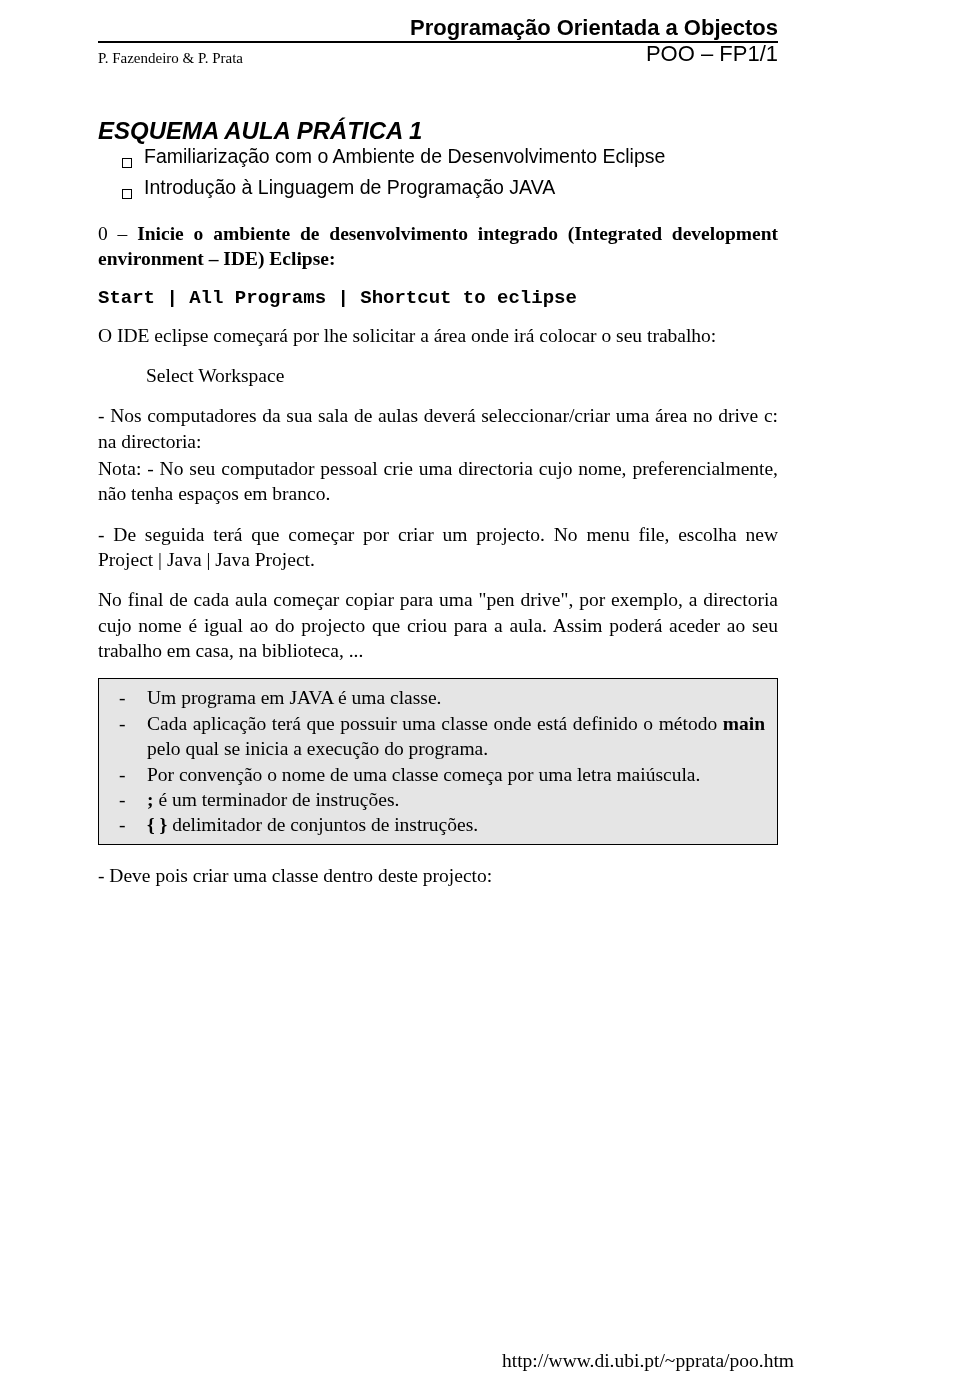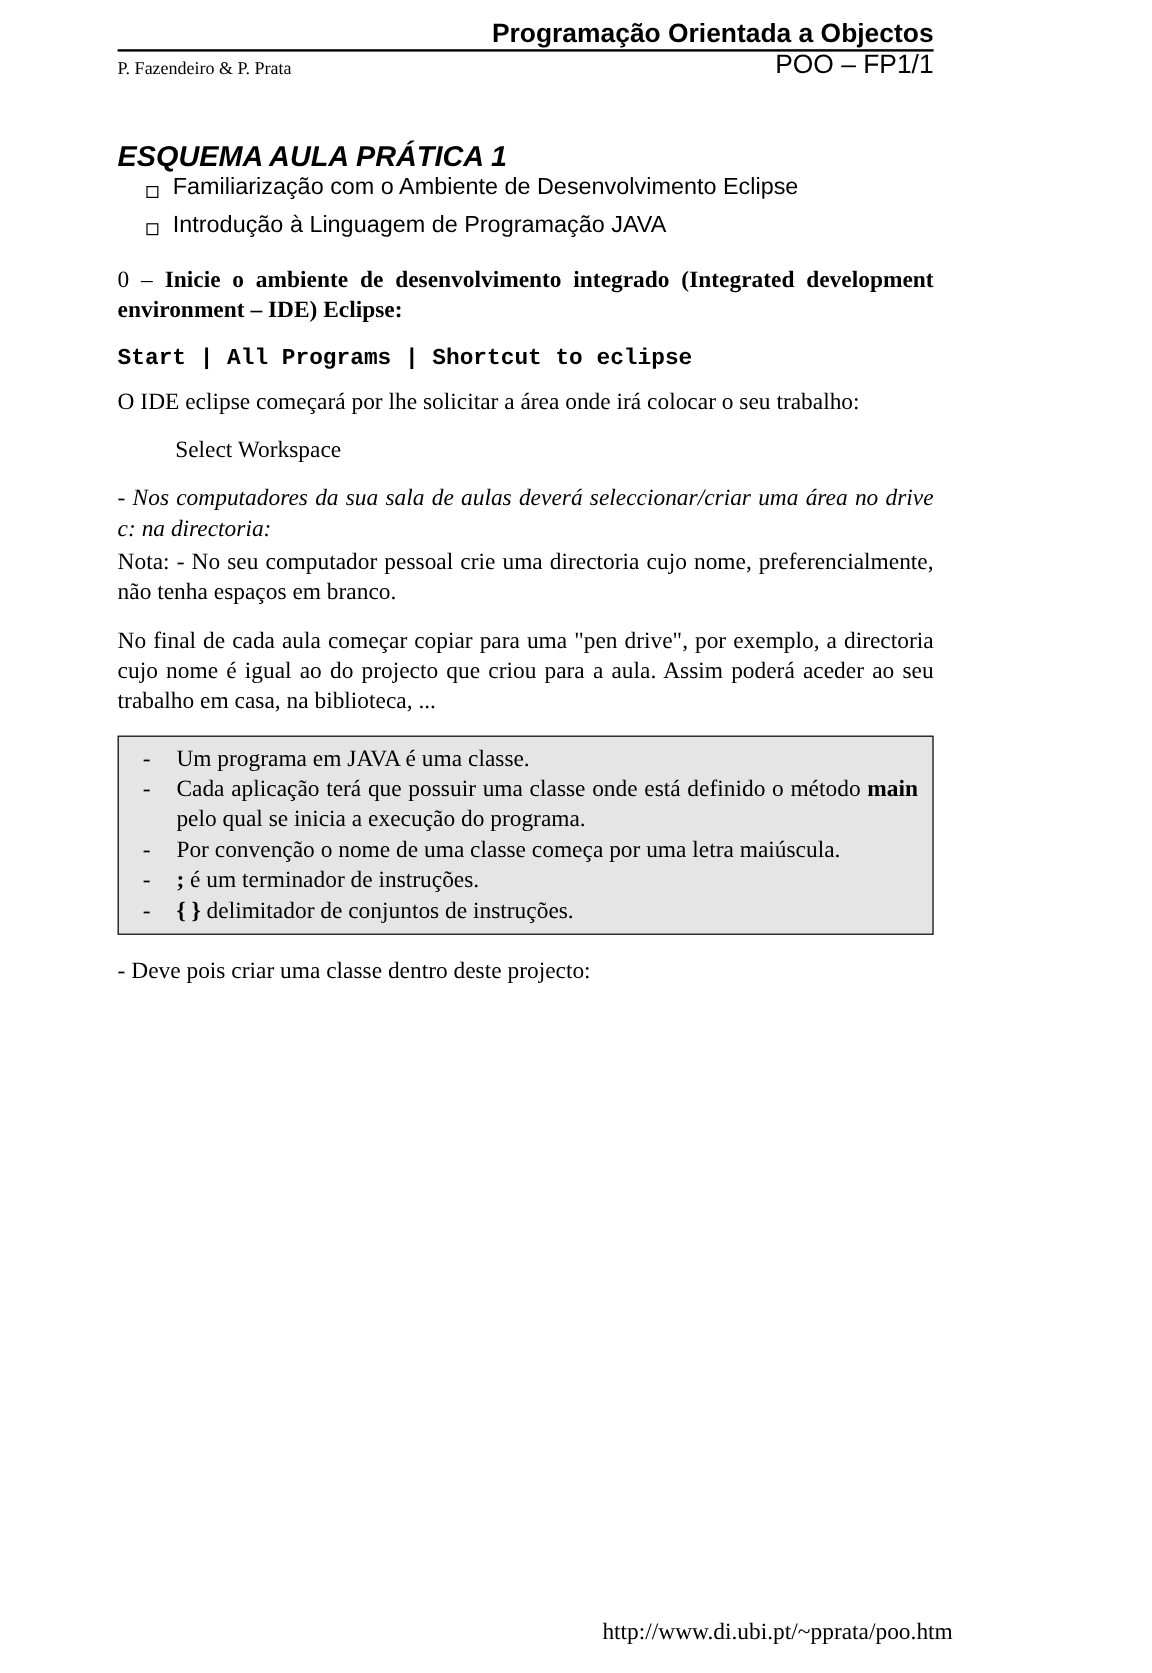--- a/index.html
+++ b/index.html
@@ -50,21 +50,21 @@
     font-style: italic;
     font-weight: bold;
     font-size: 24px;
     font-family: Arial, Helvetica, sans-serif;
   }
   .bullets {
     margin: 0 0 22px 24px;
   }
   .bullet-row {
     display: flex;
-    align-items: center;
+    align-items: flex-end;
     margin-bottom: 8px;
   }
   .bullet-box {
     width: 10px;
     height: 10px;
     border: 1.4px solid #000;
     flex: 0 0 auto;
     margin-top: 6px;
     margin-right: 12px;
   }
@@ -146,24 +146,25 @@
     <div class="para">
       <span>0 – <b>Inicie o ambiente de desenvolvimento integrado (Integrated development environment – IDE) Eclipse:</b></span>
     </div>
 
     <div class="mono">Start | All Programs | Shortcut to eclipse</div>
 
     <div class="para">O IDE eclipse começará por lhe solicitar a área onde irá colocar o seu trabalho:</div>
 
     <div class="para indent">Select Workspace</div>
 
-    <div class="para" style="margin-bottom:2px;font-style:italic;">- Nos computadores da sua sala de aulas deverá seleccionar/criar uma área no drive c: na directoria:</div>
+    <div class="para" style="margin-bottom:2px;">- Nos computadores da sua sala de aulas deverá seleccionar/criar uma área no drive c: na directoria:</div>
 
     <div class="para">Nota: - No seu computador pessoal crie uma directoria cujo nome, preferencialmente, não tenha espaços em branco.</div>
 
+    <div class="para">- De seguida terá que começar por criar um projecto. No menu file, escolha new Project | Java | Java Project.</div>
 
     <div class="para">No final de cada aula começar copiar para uma "pen drive", por exemplo, a directoria cujo nome é igual ao do projecto que criou para a aula. Assim poderá aceder ao seu trabalho em casa, na biblioteca, ...</div>
 
     <div class="box">
       <div class="box-row">
         <span class="box-dash">-</span>
         <span class="box-text">Um programa em JAVA é uma classe.</span>
       </div>
       <div class="box-row">
         <span class="box-dash">-</span>

